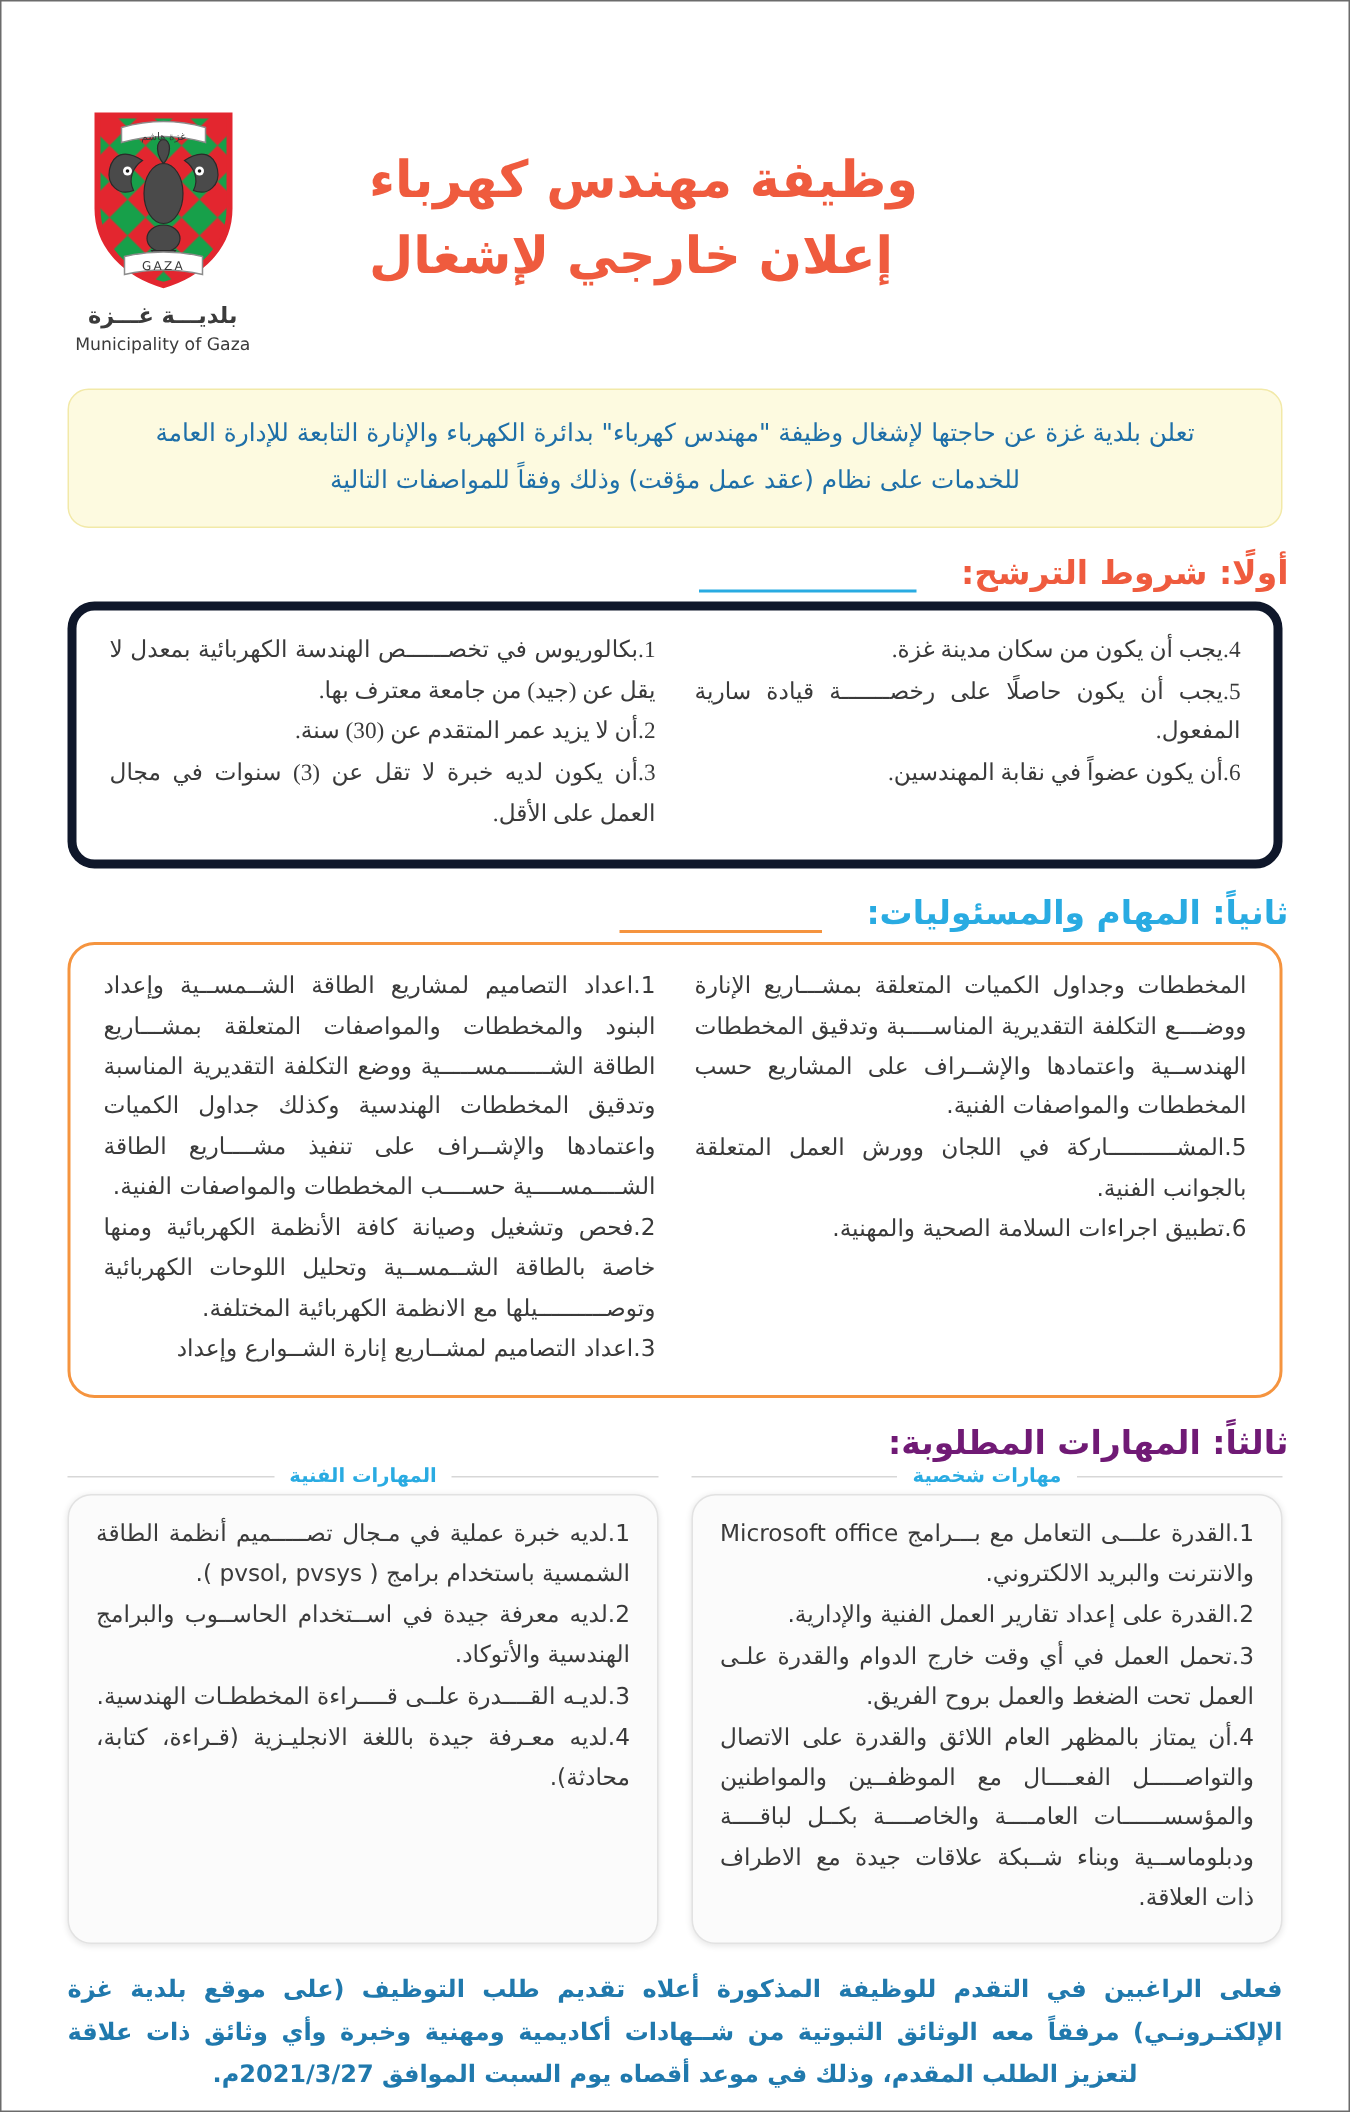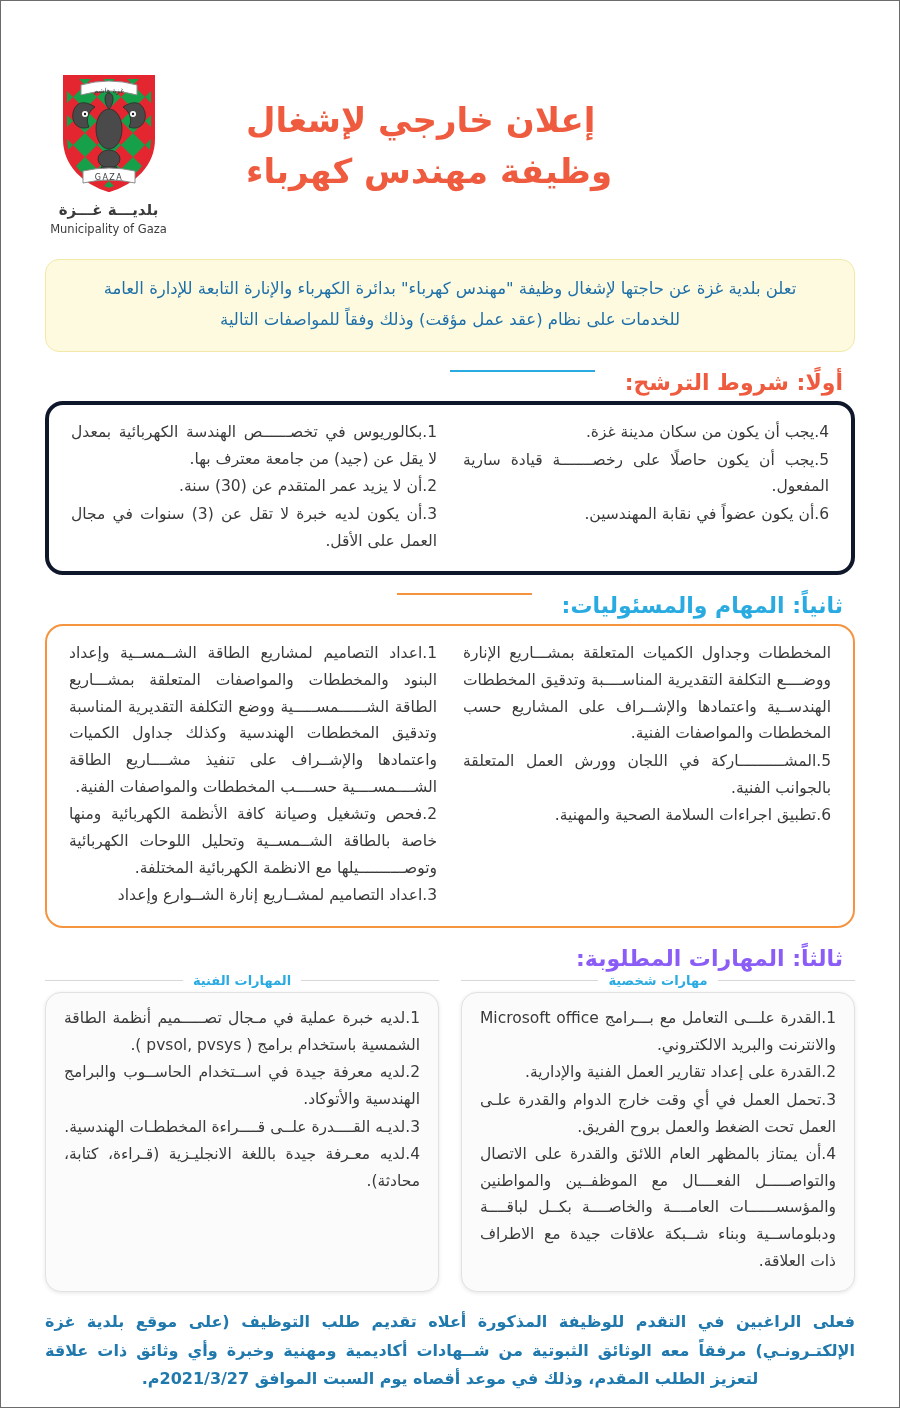--- a/index.html
+++ b/index.html
@@ -80,52 +80,52 @@
     color:#1e6fa8;
     font-size:16.5px;
     line-height:1.85;
     text-align:center;
     font-weight:normal;
   }
 
   
   .sec-head{
     display:flex;
-    align-items:flex-start;
+    align-items:flex-end;
     gap:30px;
-    margin:18px 56px 0 44px;
+    margin:18px 40px 0 44px;
   }
   .sec-head .txt{
     font-size:22px;
     font-weight:bold;
     white-space:nowrap;
   }
   .sec-head .rule{
     flex:1 1 auto;
     height:2px;
     margin-left:10px;
   }
   .sec-head.blue .txt{color:#ef5b3e;}
   .sec-head.blue .rule{background:#29abe2;max-width:145px;}
   .sec-head.orange .txt{color:#29abe2;}
   .sec-head.orange .rule{background:#f5943f;max-width:135px;}
-  .sec-head.third .txt{color:#8b5cf6;}
+  .sec-head.third .txt{color:#701a75;}
   .sec-head.third .rule{background:transparent;}
 
   
   .cols-box{
     margin:6px 44px 0 44px;
     border-radius:18px;
     padding:14px 22px 16px 22px;
     display:flex;
     flex-direction:row-reverse;
     gap:26px;
     background:#ffffff;
   }
-  .cols-box.blue{border:4px solid #0f172a;}
+  .cols-box.blue{border:6px solid #0f172a;font-family:Liberation Serif, serif;}
   .cols-box.orange{border:2px solid #f5943f;}
   .col{
     flex:1 1 0;
     min-width:0;
   }
   ol.items{
     margin:0;
     padding:0;
     list-style:none;
   }
@@ -232,22 +232,22 @@
         <g>
           <path d="M22 98 Q48 92 74 98 L74 110 Q48 104 22 110 Z" fill="#ffffff" stroke="#8c8c8c" stroke-width="1"></path>
           <text x="48" y="107" font-size="8" text-anchor="middle" fill="#3a3a3a" letter-spacing="1.5" font-family="DejaVu Sans, sans-serif">GAZA</text>
         </g>
       </svg>
       <div class="logo-ar">بلديـــة غـــزة</div>
       <div class="logo-en">Municipality of Gaza</div>
     </div>
 
     <div class="title-block">
+      <div class="title-line">وظيفة مهندس كهرباء</div>
       <div class="title-line">إعلان خارجي لإشغال</div>
-      <div class="title-line">وظيفة مهندس كهرباء</div>
     </div>
   </div>
 
   <div class="intro-box">تعلن بلدية غزة عن حاجتها لإشغال وظيفة "مهندس كهرباء" بدائرة الكهرباء والإنارة التابعة للإدارة العامة للخدمات على نظام (عقد عمل مؤقت) وذلك وفقاً للمواصفات التالية</div>
 
   <div class="sec-head blue">
     <span class="txt">أولًا: شروط الترشح:</span>
     <span class="rule"></span>
   </div>
 

